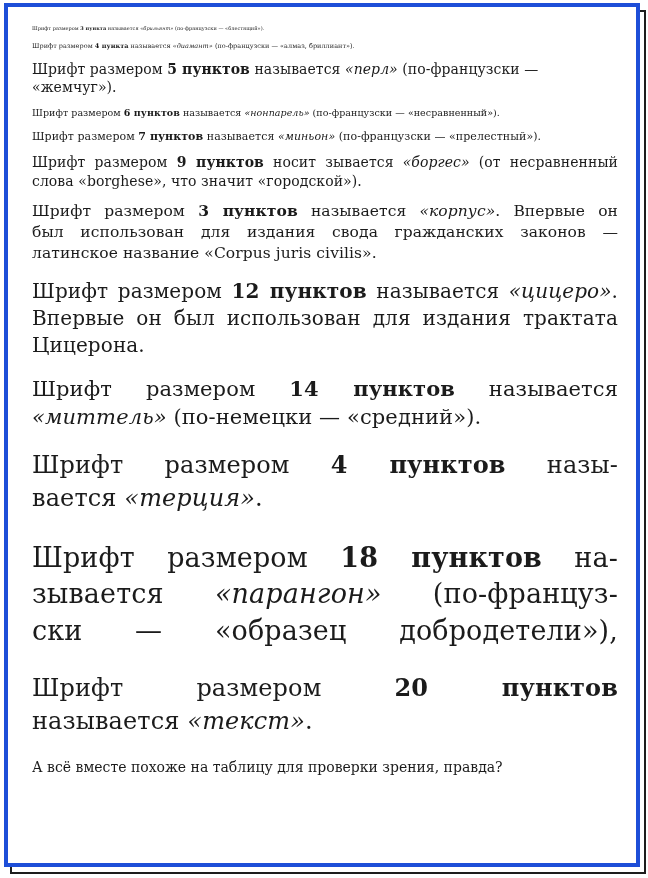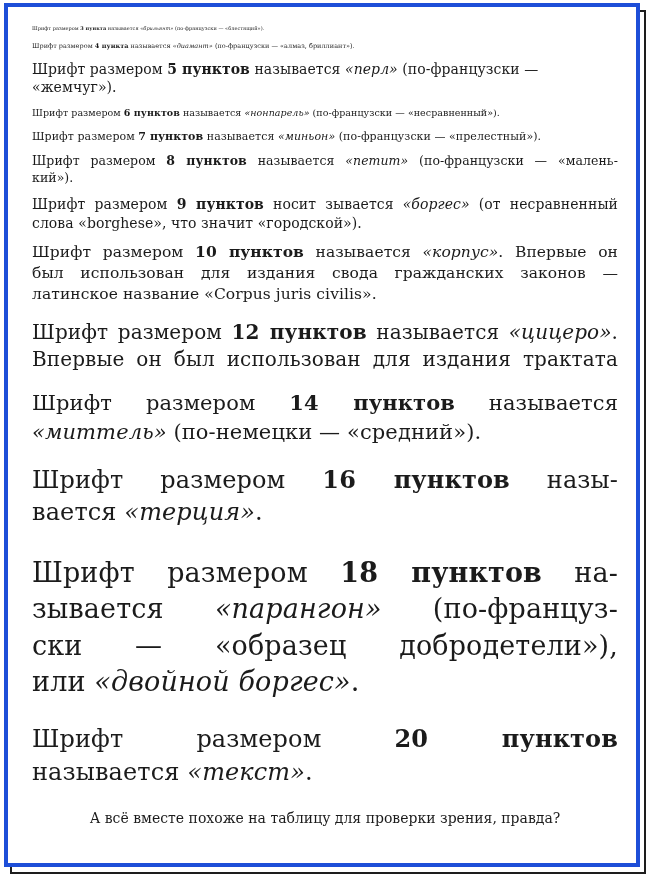--- a/index.html
+++ b/index.html
@@ -69,21 +69,21 @@
   .pt-10 { font-size: 15.5px; margin-bottom: 14px; }
   .pt-12 { font-size: 20px;   margin-bottom: 16px; }
   .pt-14 { font-size: 21px;   margin-bottom: 18px; }
   .pt-16 { font-size: 24px;   margin-bottom: 26px; }
   .pt-18 { font-size: 27px;   margin-bottom: 23px; }
   .pt-20 { font-size: 24px;   margin-bottom: 21px; }
   .closing {
     font-size: 14px;
     line-height: 1.35;
     margin: 0;
-    text-align: center;
+    text-align: left;
     color: #1b1b1b;
   }
 </style>
 </head>
 <body>
 
 <div class="viewport">
   <div class="sheet-shadow"></div>
   <div class="sheet">
     <div class="text-column">
@@ -96,50 +96,46 @@
           </p>
           <p class="para pt-5">
             <span class="line single last"><span class="run-r">Шрифт размером </span><span class="run-b">5 пунктов</span><span class="run-r"> называется </span><span class="run-i">«перл»</span><span class="run-r"> (по-французски — «жемчуг»).</span></span>
           </p>
           <p class="para pt-6">
             <span class="line single last"><span class="run-r">Шрифт размером </span><span class="run-b">6 пунктов</span><span class="run-r"> называется </span><span class="run-i">«нонпарель»</span><span class="run-r"> (по-французски — «несравненный»).</span></span>
           </p>
           <p class="para pt-7">
             <span class="line single last"><span class="run-r">Шрифт размером </span><span class="run-b">7 пунктов</span><span class="run-r"> называется </span><span class="run-i">«миньон»</span><span class="run-r"> (по-французски — «прелестный»).</span></span>
           </p>
-          <p class="para pt-8">
-            <span class="line"><span class="run-r">Шрифт размером </span><span class="run-b">8 пунктов</span><span class="run-r"> называется </span><span class="run-i">«петит»</span><span class="run-r"> (по-французски — «малень-</span></span>
-            <span class="line last"><span class="run-r">кий»).</span></span>
-          </p>
           <p class="para pt-9">
             <span class="line"><span class="run-r">Шрифт размером </span><span class="run-b">9 пунктов</span><span class="run-r"> носит зывается </span><span class="run-i">«боргес»</span><span class="run-r"> (от несравненный</span></span>
             <span class="line last"><span class="run-r">слова «borghese», что значит «городской»).</span></span>
           </p>
           <p class="para pt-10">
-            <span class="line"><span class="run-r">Шрифт размером </span><span class="run-b">10 пунктов</span><span class="run-r"> называется </span><span class="run-i">«корпус»</span><span class="run-r">. Впервые он</span></span>
+            <span class="line"><span class="run-r">Шрифт размером </span><span class="run-b">3 пунктов</span><span class="run-r"> называется </span><span class="run-i">«корпус»</span><span class="run-r">. Впервые он</span></span>
             <span class="line"><span class="run-r">был использован для издания свода гражданских законов —</span></span>
             <span class="line last"><span class="run-r">латинское название «Corpus juris civilis».</span></span>
           </p>
           <p class="para pt-12">
             <span class="line"><span class="run-r">Шрифт размером </span><span class="run-b">12 пунктов</span><span class="run-r"> называется </span><span class="run-i">«цицеро»</span><span class="run-r">.</span></span>
             <span class="line"><span class="run-r">Впервые он был использован для издания трактата</span></span>
+            <span class="line last"><span class="run-r">Цицерона.</span></span>
           </p>
           <p class="para pt-14">
             <span class="line"><span class="run-r">Шрифт размером </span><span class="run-b">14 пунктов</span><span class="run-r"> называется</span></span>
             <span class="line last"><span class="run-i">«миттель»</span><span class="run-r"> (по-немецки — «средний»).</span></span>
           </p>
           <p class="para pt-16">
-            <span class="line"><span class="run-r">Шрифт размером </span><span class="run-b">16 пунктов</span><span class="run-r"> назы-</span></span>
+            <span class="line"><span class="run-r">Шрифт размером </span><span class="run-b">4 пунктов</span><span class="run-r"> назы-</span></span>
             <span class="line last"><span class="run-r">вается </span><span class="run-i">«терция»</span><span class="run-r">.</span></span>
           </p>
           <p class="para pt-18">
             <span class="line"><span class="run-r">Шрифт размером </span><span class="run-b">18 пунктов</span><span class="run-r"> на-</span></span>
             <span class="line"><span class="run-r">зывается </span><span class="run-i">«парангон»</span><span class="run-r"> (по-француз-</span></span>
             <span class="line"><span class="run-r">ски — «образец добродетели»),</span></span>
-            <span class="line last"><span class="run-r">или </span><span class="run-i">«двойной боргес»</span><span class="run-r">.</span></span>
           </p>
           <p class="para pt-20">
             <span class="line"><span class="run-r">Шрифт размером </span><span class="run-b">20 пунктов</span></span>
             <span class="line last"><span class="run-r">называется </span><span class="run-i">«текст»</span><span class="run-r">.</span></span>
           </p>
         </div>
       <p class="closing">А всё вместе похоже на таблицу для проверки зрения, правда?</p>
     </div>
   </div>
 </div>

